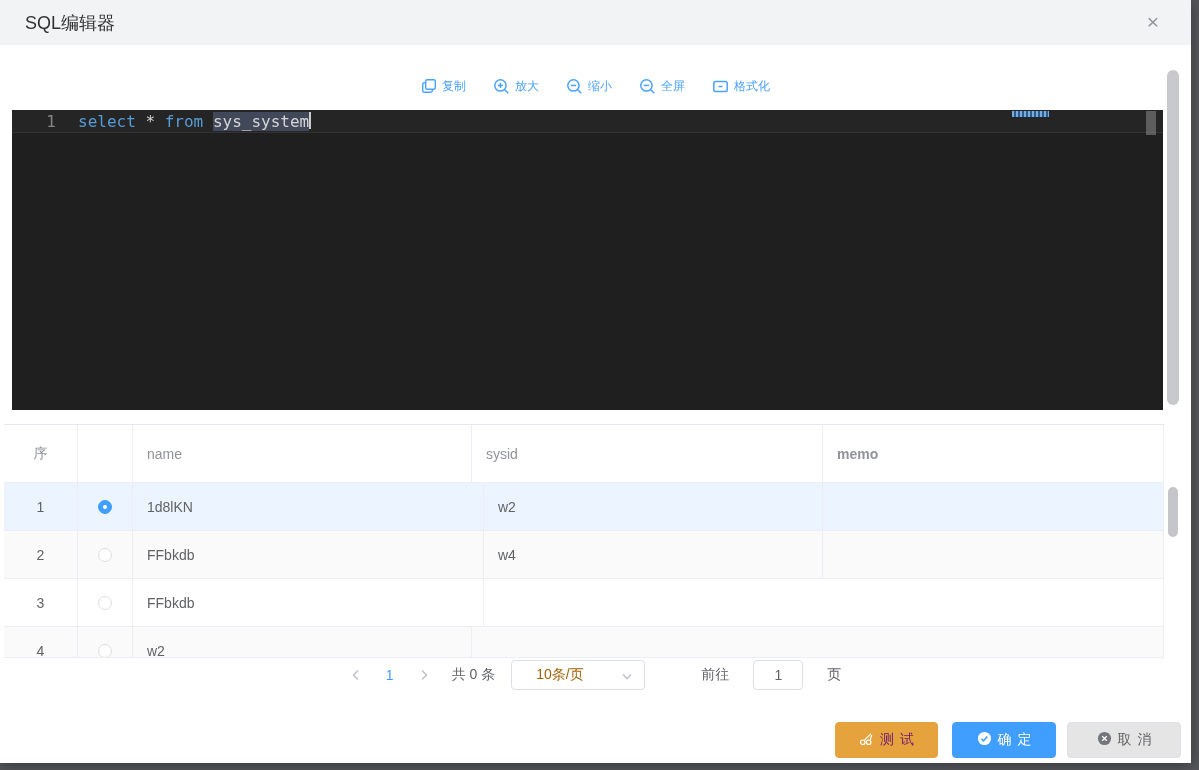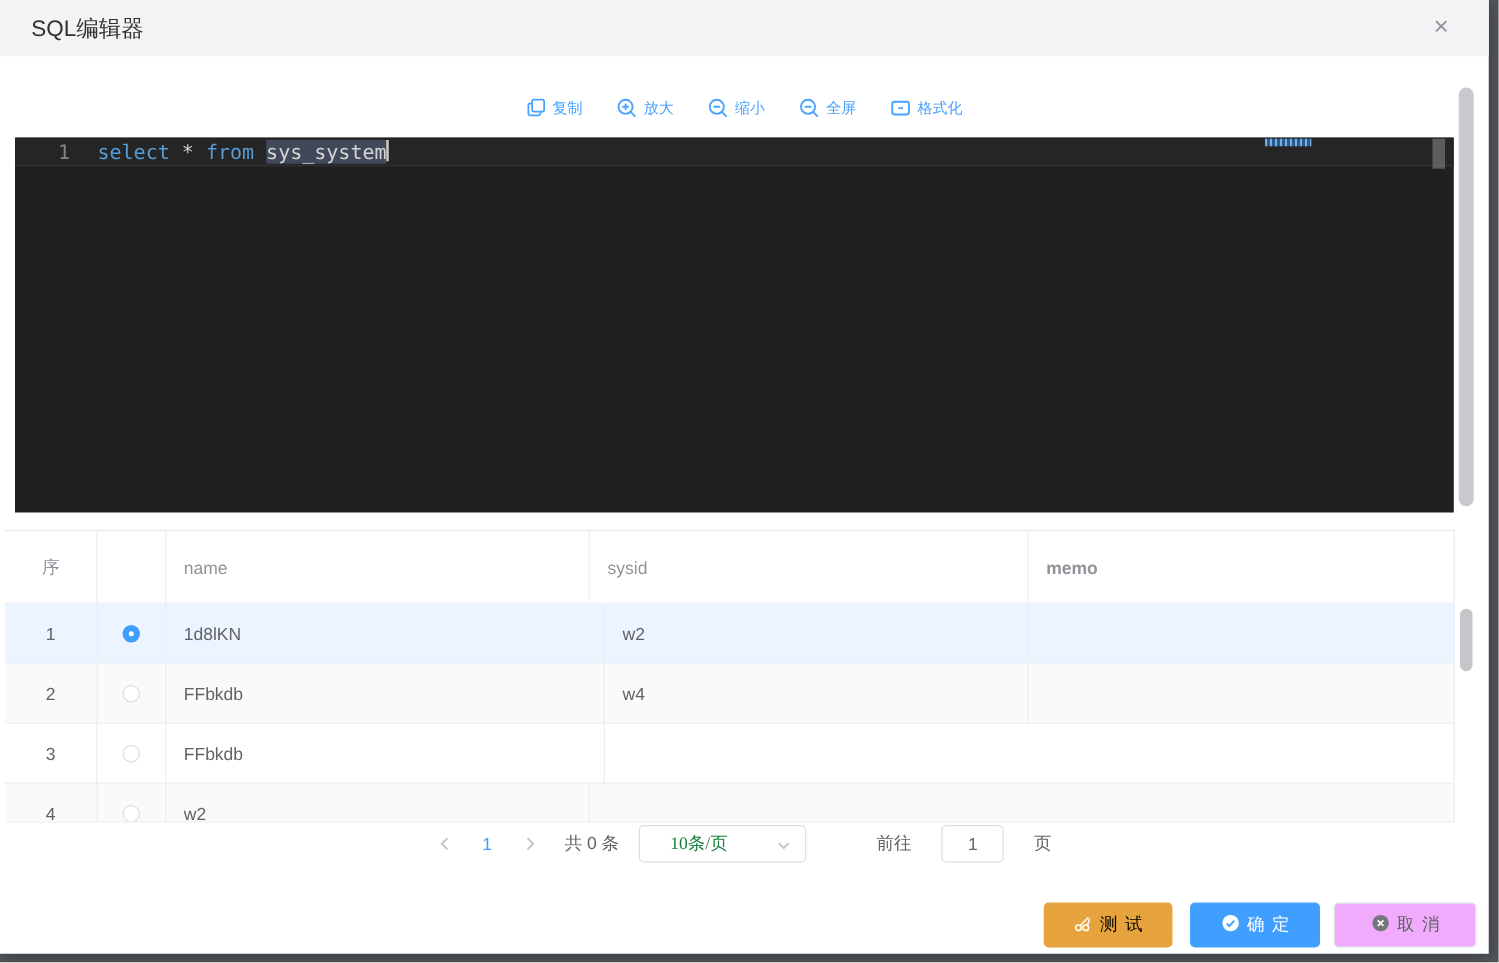--- a/index.html
+++ b/index.html
@@ -70,33 +70,33 @@
   
   .pagination { position:absolute; top:659px; left:0; width:1191px; height:32px;
                 display:flex; justify-content:center; align-items:center; color:#606266; font-size:14px; }
   .pg-arrow { border:none; background:none; color:#c0c4cc; cursor:pointer; display:flex; align-items:center; }
   .pg-prev { margin-right:14px; }
   .pg-next { margin-left:14px; }
   .pg-page { min-width:28px; text-align:center; color:var(--accent,#409eff); cursor:pointer; }
   .pg-total { margin-left:22px; }
   .pg-size { position:relative; margin-left:16px; width:134px; height:30px; border:1px solid #dcdfe6;
              border-radius:4px; background:#fff; display:flex; align-items:center; cursor:pointer; }
-  .pg-size-label { padding-left:24px; color:#15803d;font-family:Liberation Serif, serif; }
+  .pg-size-label { padding-left:24px; color:#a16207; }
   .pg-size svg { position:absolute; right:10px; top:8px; }
   .pg-goto { margin-left:56px; display:flex; align-items:center;gap:16px; }
   .pg-goto-input { width:50px; height:30px; margin:0 8px; border:1px solid #dcdfe6; border-radius:4px;
                    text-align:center; font-size:14px; color:#606266; outline:none; }
 
   
   .btn { position:absolute; top:722px; height:36px; border-radius:4px; border:1px solid transparent;
          display:flex; align-items:center; justify-content:center; gap:6px; font-size:14px; cursor:pointer; }
   .btn .lbl { letter-spacing:6px; margin-right:-6px; }
-  .btn-test   { left:835px;  width:103px; background:var(--warning,#e6a23c); border-color:var(--warning,#e6a23c); color:#000000; }
+  .btn-test   { left:835px;  width:103px; background:var(--warning,#e6a23c); border-color:var(--warning,#e6a23c); color:#701a75; }
   .btn-ok     { left:952px;  width:104px; background:var(--accent,#409eff);  border-color:var(--accent,#409eff);  color:#fff; }
-  .btn-cancel { left:1067px; width:114px; background:#f0abfc; border-color:#dcdfe6; color:#606266; }
+  .btn-cancel { left:1067px; width:114px; background:#e5e5e5; border-color:#dcdfe6; color:#606266; }
 </style>
 </head>
 <body>
 
 <div class="stage">
   <div class="dialog">
 
     <div class="dlg-header">
       <div class="dlg-title">SQL编辑器</div>
       <button class="dlg-close">×</button>

